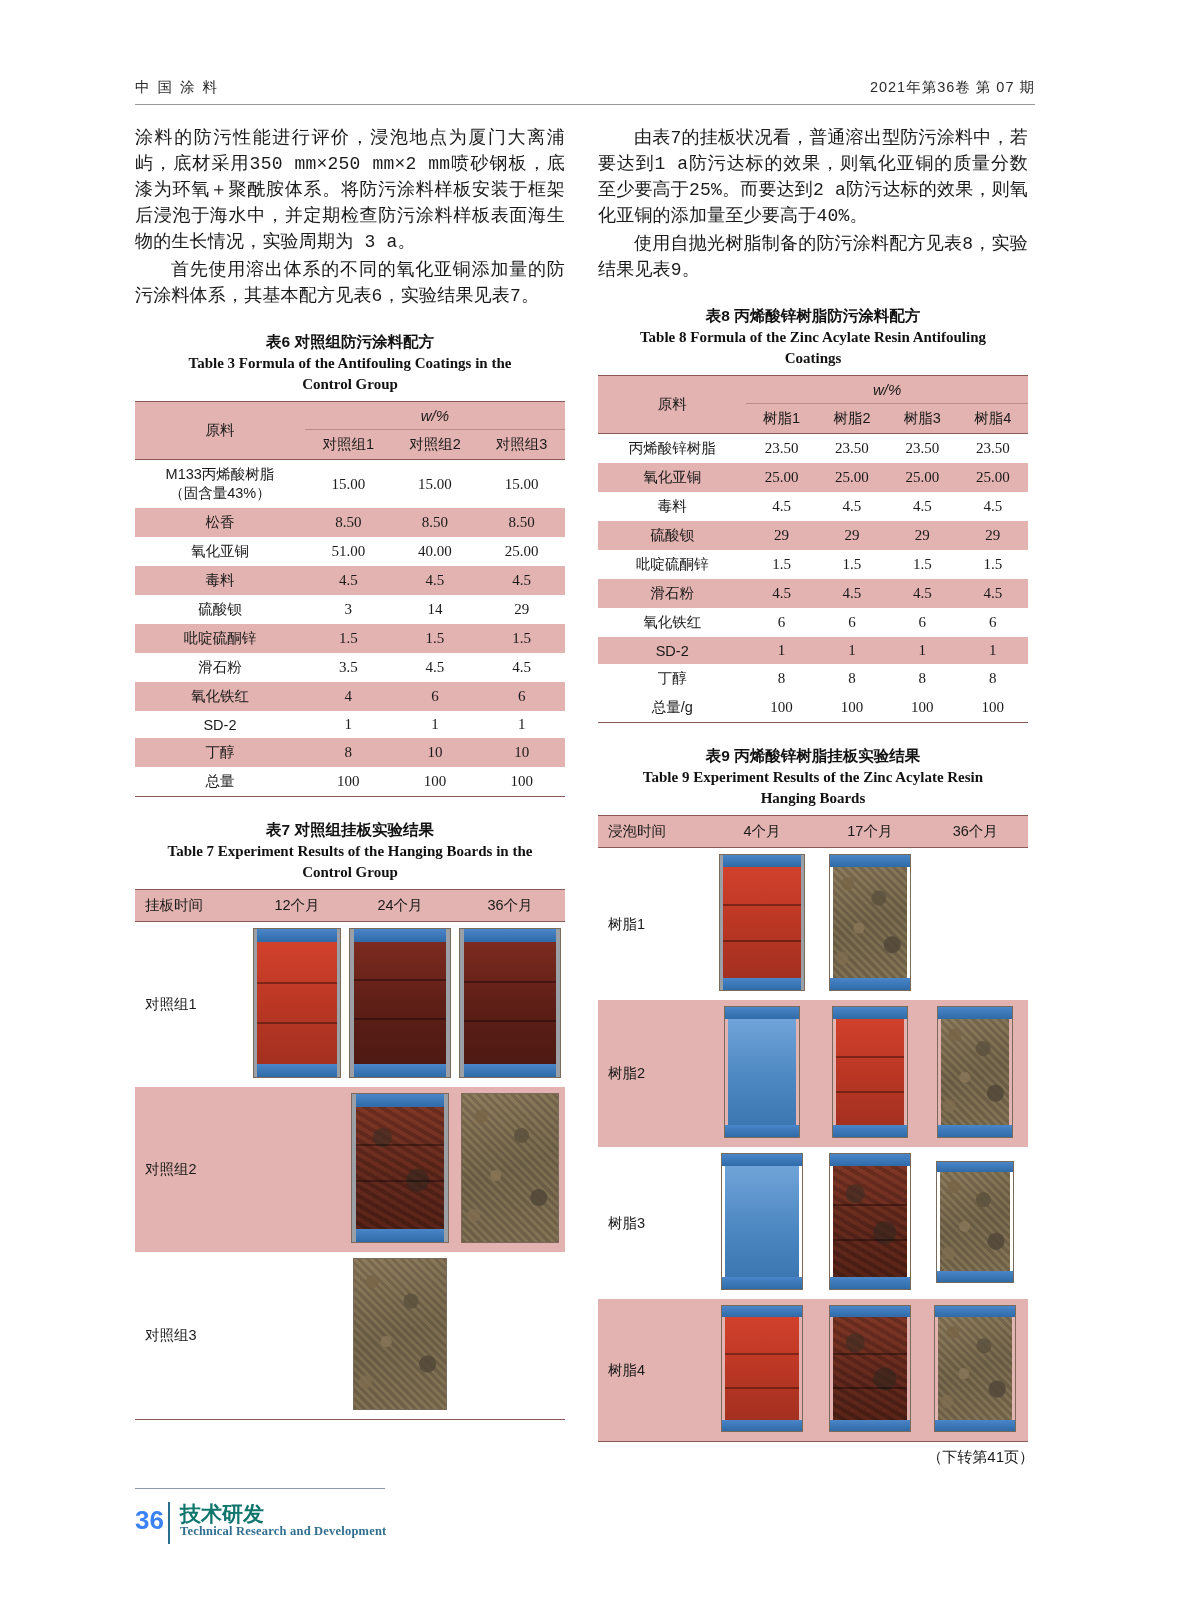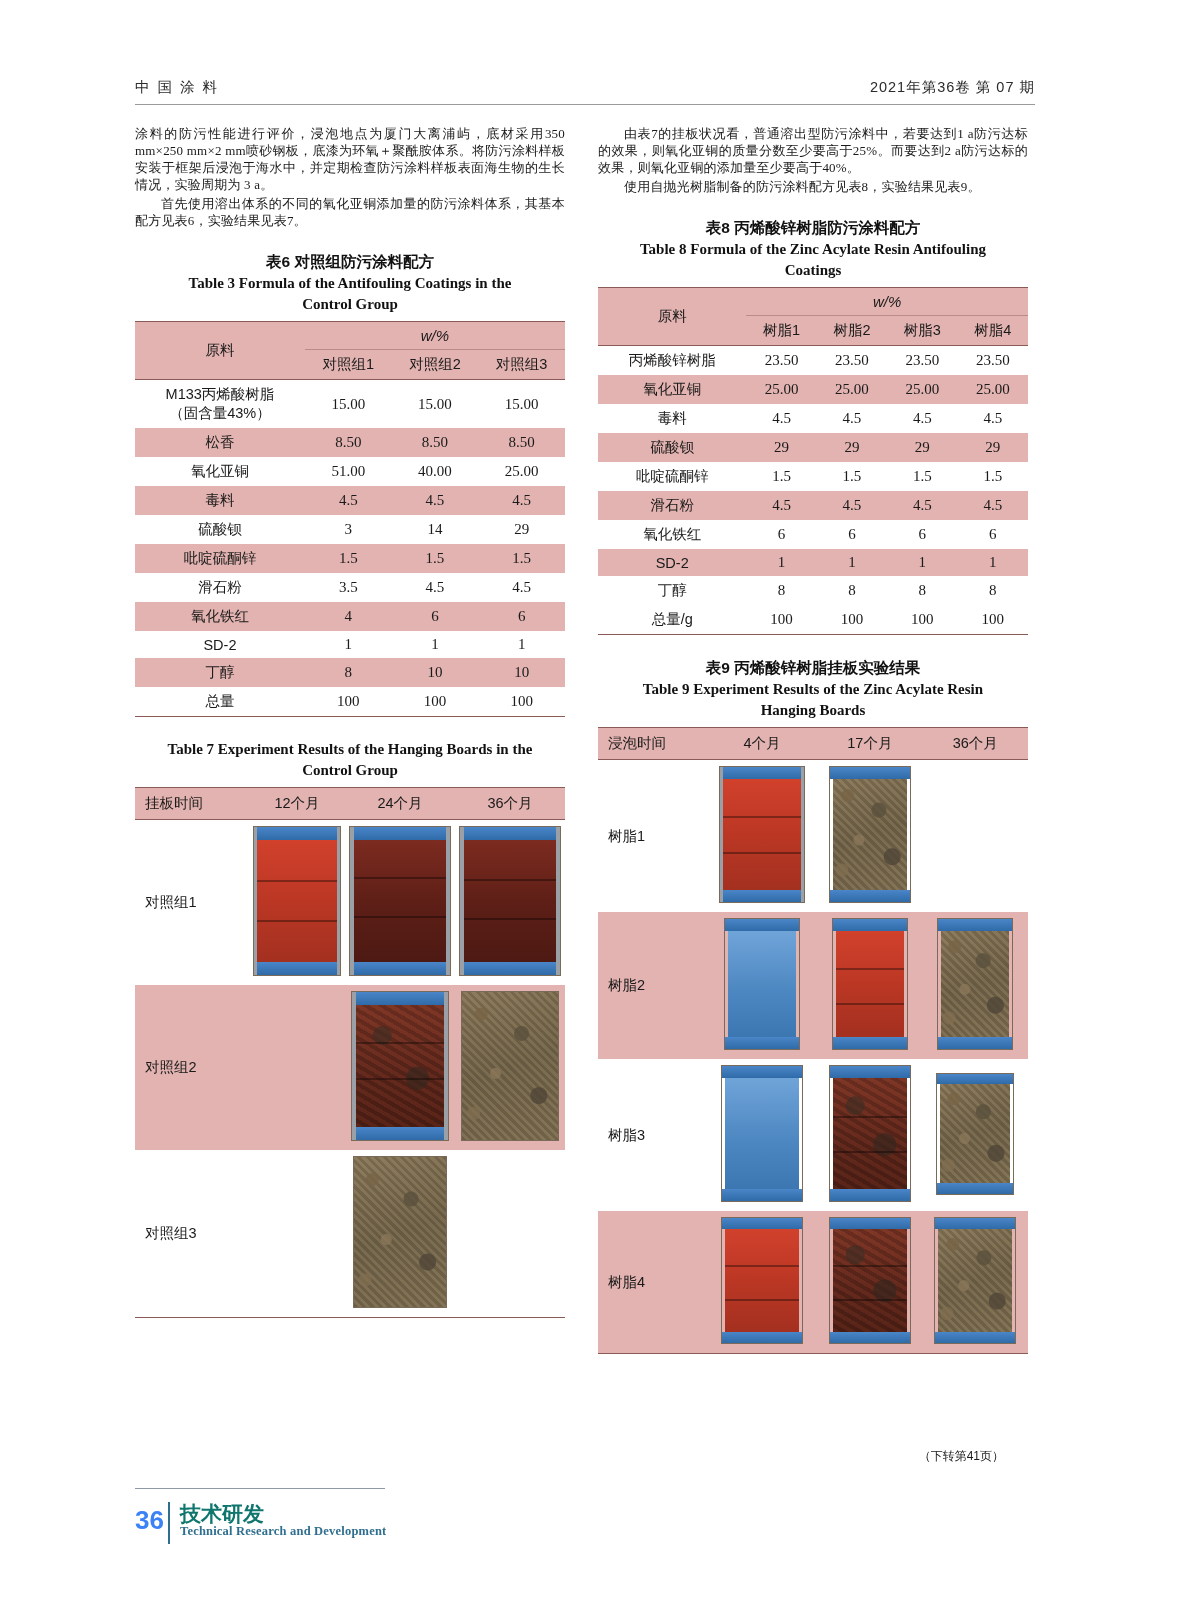--- a/index.html
+++ b/index.html
@@ -25,25 +25,26 @@
   .header .right{letter-spacing:1px;}
   .header-rule{
     position:absolute;left:135px;top:104px;width:900px;height:1px;background:#9a9a9a;
   }
   
   .col{position:absolute;top:125px;width:430px;}
   .col-left{left:135px;}
   .col-right{left:598px;}
   p.body{
     margin:0 0 2px 0;
-    font-size:13px;
-    line-height:17px;
+    font-size:18px;
+    line-height:26px;
     text-align:justify;
     text-justify:inter-ideograph;
     letter-spacing:0.2px;
+    font-family:Liberation Mono, monospace;
   }
   p.indent{text-indent:2em;}
   
   .cap{
     text-align:center;
     margin:22px 0 6px 0;
   }
   .cap .cn{
     font-family:"Liberation Sans", sans-serif;
     font-weight:bold;font-size:15.5px;line-height:22px;color:#111;
@@ -103,22 +104,22 @@
       radial-gradient(circle at 30% 25%, rgba(60,45,35,.6) 0 9px, transparent 10px),
       radial-gradient(circle at 70% 60%, rgba(50,38,30,.6) 0 11px, transparent 12px),
       repeating-linear-gradient(30deg, rgba(110,50,35,.45) 0 4px, rgba(70,32,22,.5) 4px 8px),
       linear-gradient(180deg,#8d3a28,#5c2218 60%,#47180f);
   }
   .seam{position:absolute;left:0;width:100%;height:2px;background:rgba(0,0,0,.35);}
   .edgeL,.edgeR{position:absolute;top:0;bottom:0;width:4%;background:#9aa0a6;}
   .edgeL{left:0;} .edgeR{right:0;}
   
   .cont{
-    position:absolute;left:574px;top:1448px;width:430px;text-align:right;
-    font-family:"Liberation Sans", sans-serif;font-size:12px;
+    position:absolute;left:604px;top:1448px;width:430px;text-align:right;
+    font-family:"Liberation Sans", sans-serif;font-size:15px;
   }
   .foot-rule{position:absolute;left:135px;top:1488px;width:250px;height:1px;background:#8d9aa5;}
   .pagenum{
     position:absolute;left:135px;top:1505px;
     font-family:Liberation Sans, sans-serif;
     font-size:26px;font-weight:bold;color:#3b82f6;
   }
   .footbar{position:absolute;left:168px;top:1502px;width:2px;height:42px;background:#2f6e8f;}
   .foot-cn{position:absolute;left:180px;top:1500px;font-family:"Liberation Sans",sans-serif;
     font-size:21px;font-weight:bold;color:#0f766e;}
@@ -221,20 +222,21 @@
       <tr class="rowB tline-bot">
         <td class="left">总量</td>
         <td class="num">100</td>
         <td class="num">100</td>
         <td class="num">100</td>
       </tr>
     </tbody>
       </table>
 
     <div class="cap">
+      <div class="cn">表7  对照组挂板实验结果</div>
       <div class="en">Table 7   Experiment Results of the Hanging Boards in the</div>
       <div class="en">Control Group</div>
     </div>
 
     <table class="imgt">
       <tbody>
           <tr class="hdr tline-top tline-bot">
         <td class="lbl" style="width:105px;">挂板时间</td>
         <td>12个月</td>
         <td>24个月</td>

